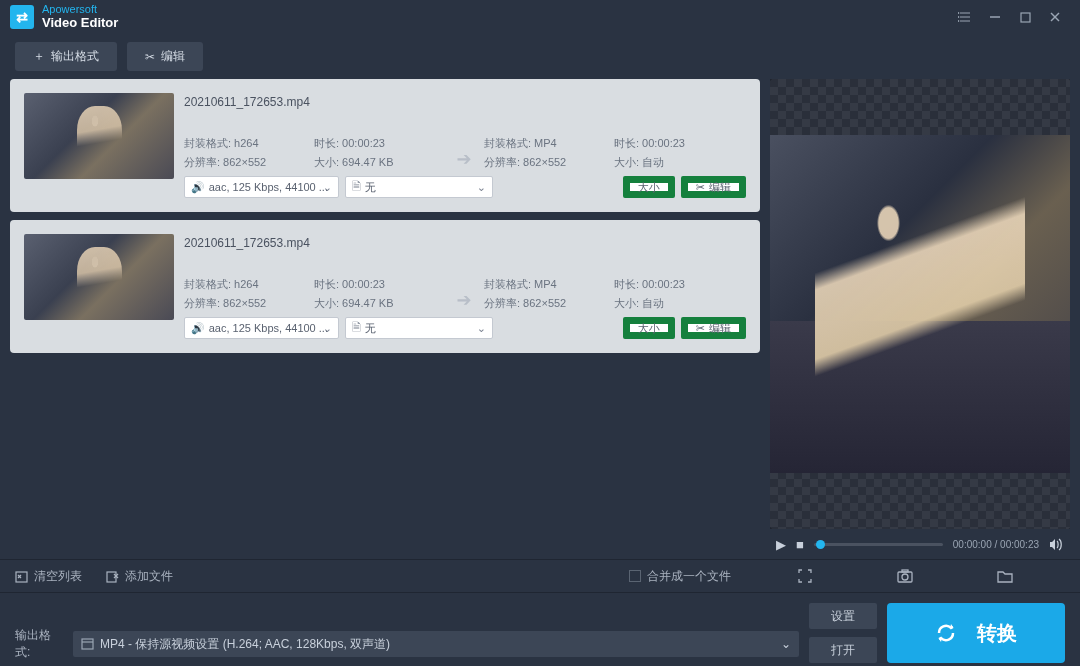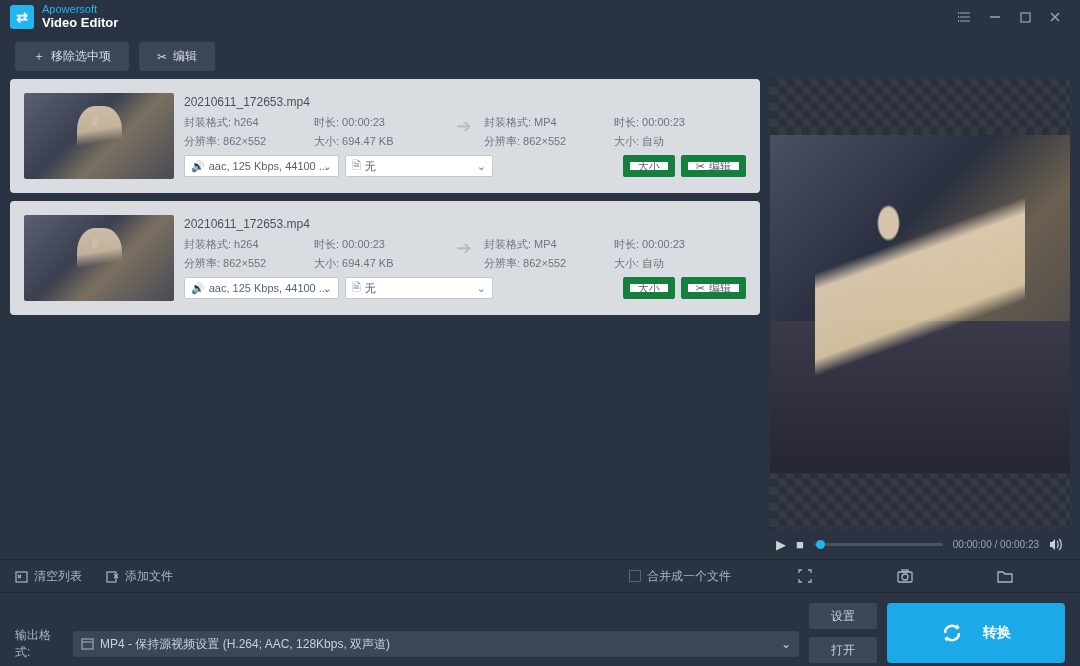--- a/index.html
+++ b/index.html
@@ -22,21 +22,21 @@
 .main { display: flex; height: 480px; }
 .left { flex: 1; padding: 0 10px; overflow: auto; }
 .right { width: 310px; padding: 0 10px 0 0; display: flex; flex-direction: column; }
 
 
 .card { background: #d9dde1; border-radius: 4px; margin-bottom: 8px; padding: 14px; display: flex; color: #4a5260; }
 .thumb { width: 150px; height: 86px; background: linear-gradient(135deg,#5a6070 0%,#3a4050 40%,#7a7060 60%,#4a4a55 100%); border-radius: 2px; flex-shrink: 0; position: relative; overflow: hidden; }
 .thumb::after { content:""; position:absolute; left:35%; top:15%; width:30%; height:70%; background: radial-gradient(ellipse at 40% 25%, #e8d4b8 0%, #e8d4b8 8%, transparent 9%), linear-gradient(170deg,#e8d4b8 0%,#d8c4a8 40%,transparent 60%); border-radius: 40% 40% 20% 20%; opacity:.85;}
 .cardbody { flex: 1; padding-left: 10px; display: flex; flex-direction: column; }
 .fname { color: #4a5260; font-size: 12px; padding: 2px 0 6px; }
-.inforow { display: flex; align-items: flex-start; }
+.inforow { display: flex; align-items: flex-end; margin-top: 21px; }
 .infocol { display: flex; flex-direction: column; gap: 4px; font-size: 11px; color: #6a7380; }
 .infocol.c1 { width: 130px; }
 .infocol.c2 { width: 130px; }
 .arrow-sep { width: 40px; text-align: center; color: #b8bec8; font-size: 18px; }
 .infocol.c3 { width: 130px; }
 .infocol.c4 { flex: 1; }
 .controlsrow { display: flex; gap: 6px; margin-top: 6px; align-items: center; }
 .sel { background: #fff; border: 1px solid #c4c9d1; border-radius: 2px; height: 22px; display: flex; align-items: center; padding: 0 6px; font-size: 11px; color: #5a6270; position: relative; cursor: pointer; }
 .sel .caret { position: absolute; right: 6px; color: #7a8290; }
 .sel.audio { width: 155px; }
@@ -69,21 +69,21 @@
 .iconbtn { cursor: pointer; color: #aab3c0; font-size: 14px; }
 
 
 .output { padding: 10px 15px; display: flex; flex-direction: column; gap: 8px; }
 .outrow { display: flex; align-items: center; gap: 8px; margin-top: 24px; }
 .outlabel { color: #aab3c0; font-size: 12px; width: 50px; }
 .outsel { flex: 1; background: #3c4656; border-radius: 2px; height: 26px; display: flex; align-items: center; padding: 0 8px; color: #c8d0db; font-size: 12px; position: relative; cursor: pointer; }
 .outsel .caret { position: absolute; right: 8px; }
 .outsel .oicon { margin-right: 6px; color: #9aa5b3; }
 .outbtn { width: 68px; height: 26px; background: #3c4656; border: none; color: #c8d0db; border-radius: 2px; font-size: 12px; cursor: pointer; }
-.convert { width: 178px; height: 60px; background: #1ba9e8; border: none; border-radius: 4px; color: #fff; font-size: 14px; font-weight: bold; display: flex; align-items: center; justify-content: center; gap: 20px; cursor: pointer; }
+.convert { width: 178px; height: 60px; background: #1ba9e8; border: none; border-radius: 4px; color: #fff; font-size: 20px; font-weight: bold; display: flex; align-items: center; justify-content: center; gap: 20px; cursor: pointer; }
 .outcols { display: flex; gap: 10px; align-items: stretch; }
 .outleft { flex: 1; display: flex; flex-direction: column; gap: 8px; }
 .outmid { display: flex; flex-direction: column; gap: 8px; }
 
 svg { display: block; }
 </style>
 </head>
 <body>
 
 <div class="titlebar">
@@ -119,21 +119,21 @@
       <svg width="12" height="12" viewBox="0 0 12 12" stroke="currentColor" stroke-width="1.5">
         <line x1="2" y1="2" x2="10" y2="10"></line>
         <line x1="10" y1="2" x2="2" y2="10"></line>
       </svg>
     </div>
 </div>
 
 <div class="toolbar">
   <button class="tbtn">
     <span>＋</span>
-    <span>移除选中项</span>
+    <span>输出格式</span>
   </button>
   <button class="tbtn">
     <span>✂</span>
     <span>编辑</span>
   </button>
 </div>
 
 <div class="main">
   <div class="left" id="file-list">
       <div class="card">

